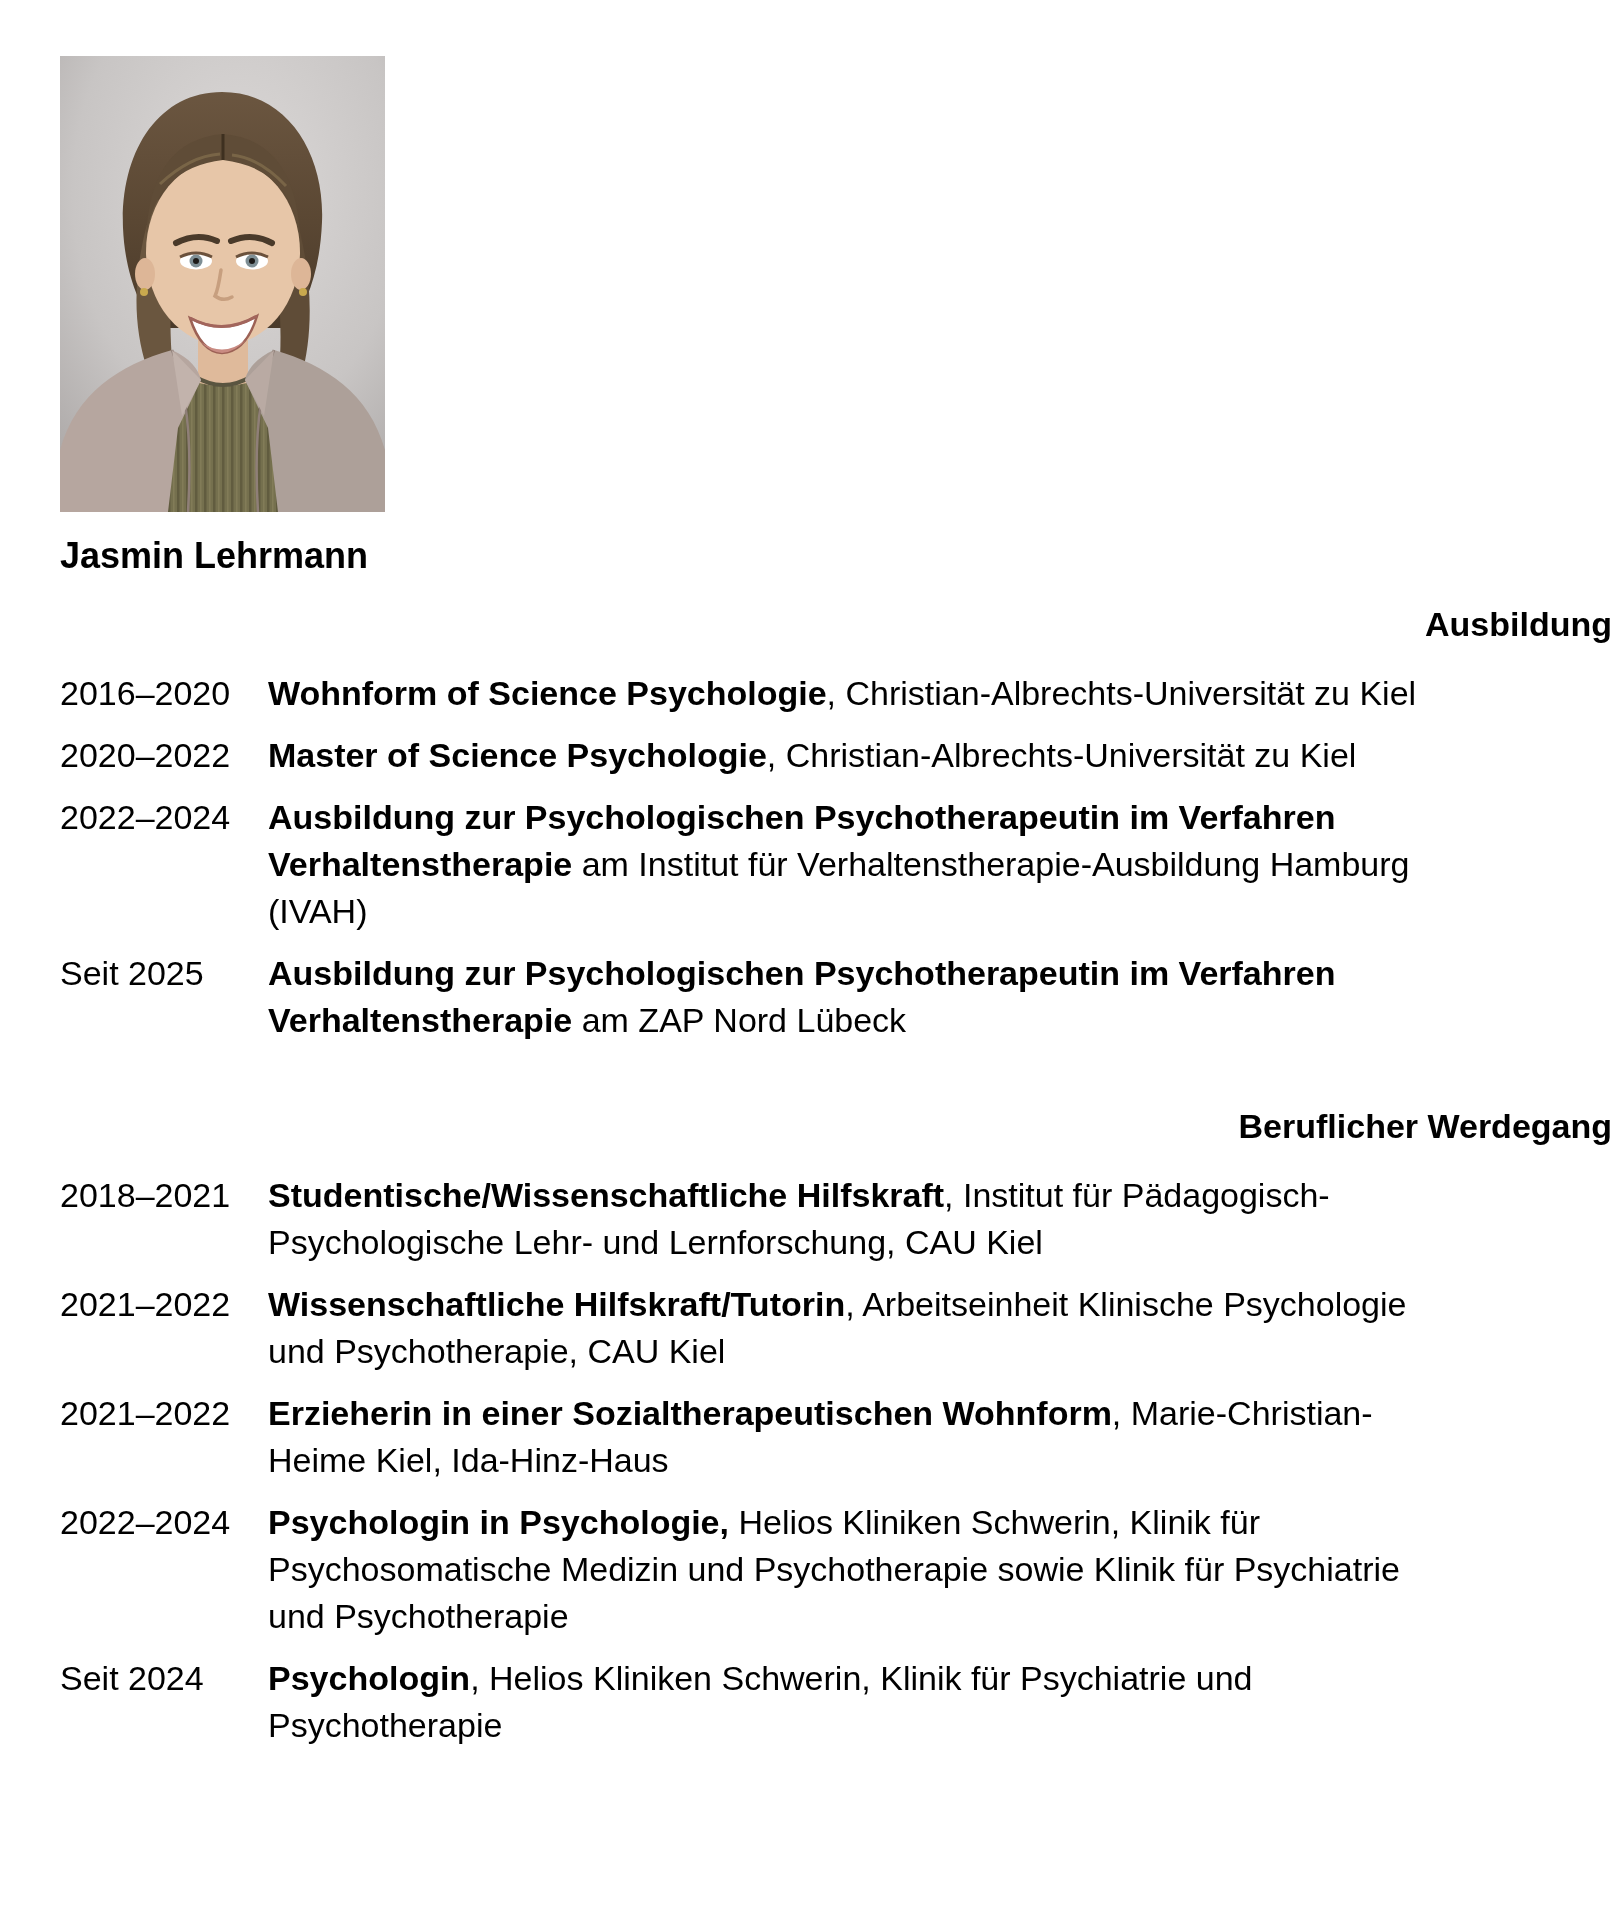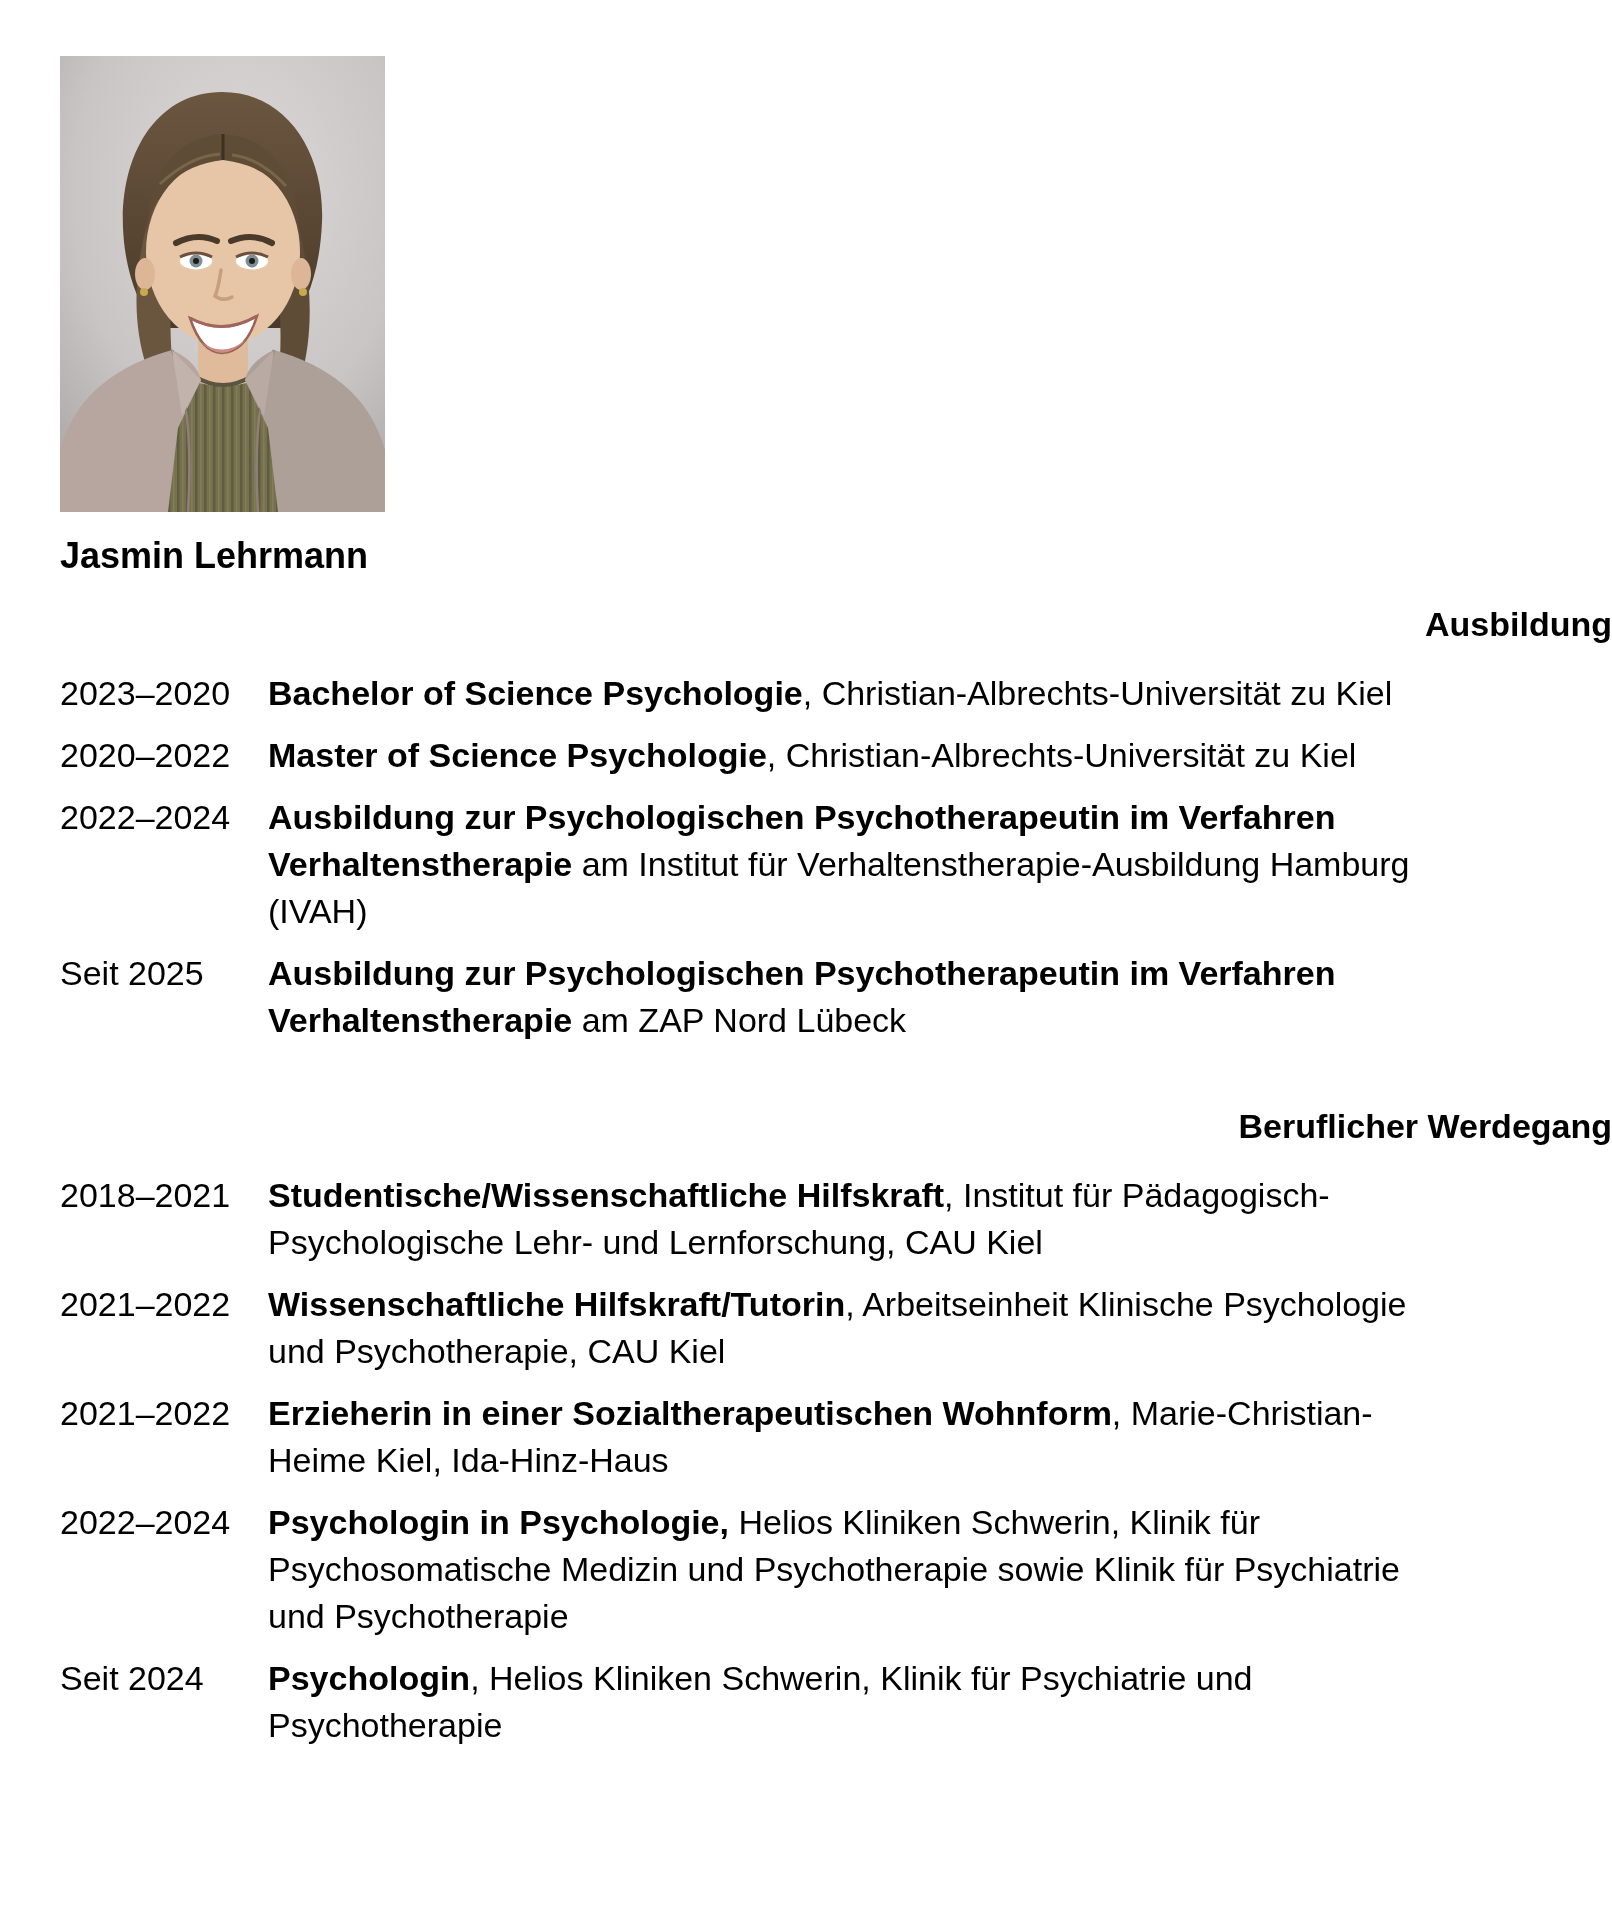--- a/index.html
+++ b/index.html
@@ -121,22 +121,22 @@
       <path d="M214,294 L185,324 L204,360 Z" fill="#b9aaa3"></path>
     </svg>
   </div>
 
   <h1 class="person-name">Jasmin Lehrmann</h1>
 
   <div class="section section-education">
     <h2 class="section-heading">Ausbildung</h2>
 
     <div class="entry">
-      <span class="entry-period">2023–2020</span>
-      <span class="entry-text"><span class="entry-title">Bachelor of Science Psychologie</span><span class="entry-details">, Christian-Albrechts-Universität zu Kiel</span></span>
+      <span class="entry-period">2016–2020</span>
+      <span class="entry-text"><span class="entry-title">Wohnform of Science Psychologie</span><span class="entry-details">, Christian-Albrechts-Universität zu Kiel</span></span>
     </div>
 
     <div class="entry">
       <span class="entry-period">2020–2022</span>
       <span class="entry-text"><span class="entry-title">Master of Science Psychologie</span><span class="entry-details">, Christian-Albrechts-Universität zu Kiel</span></span>
     </div>
 
     <div class="entry">
       <span class="entry-period">2022–2024</span>
       <span class="entry-text"><span class="entry-title">Ausbildung zur Psychologischen Psychotherapeutin im Verfahren Verhaltenstherapie</span><span class="entry-details"> am Institut für Verhaltenstherapie-Ausbildung Hamburg (IVAH)</span></span>

